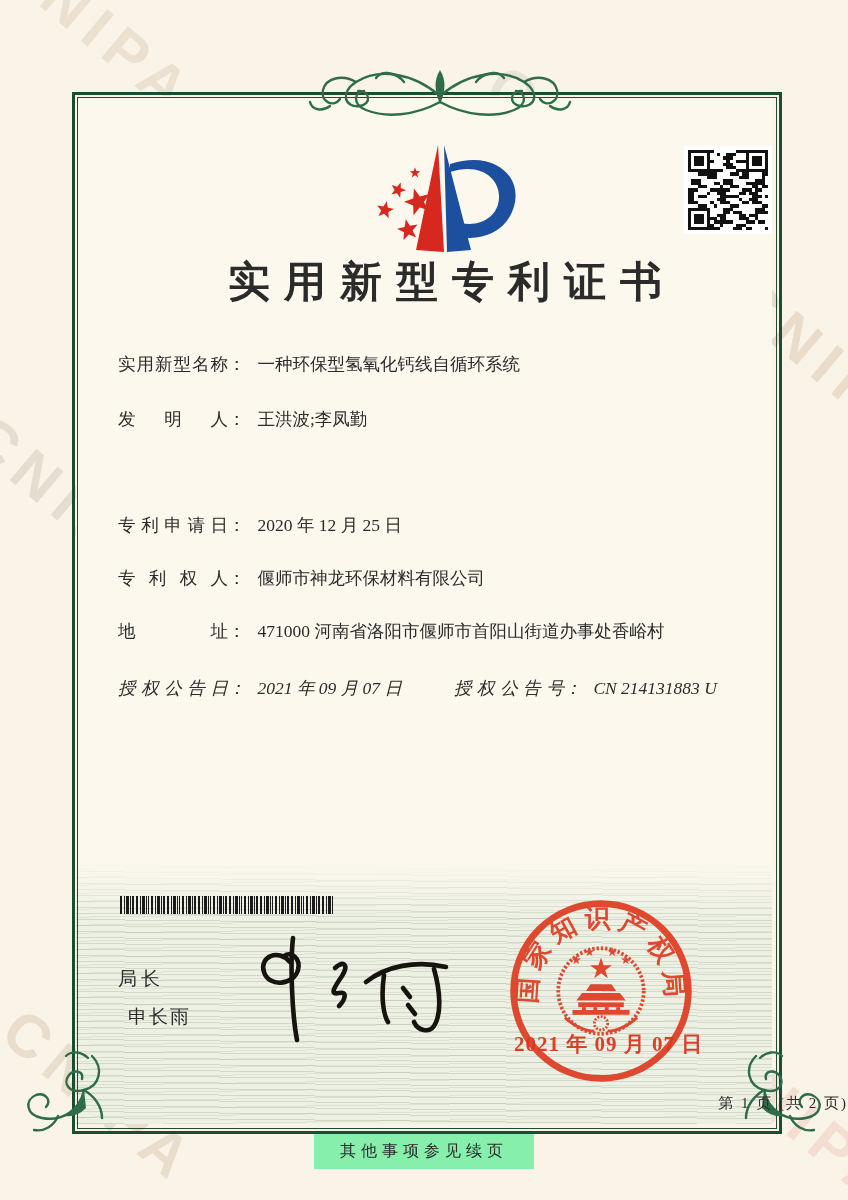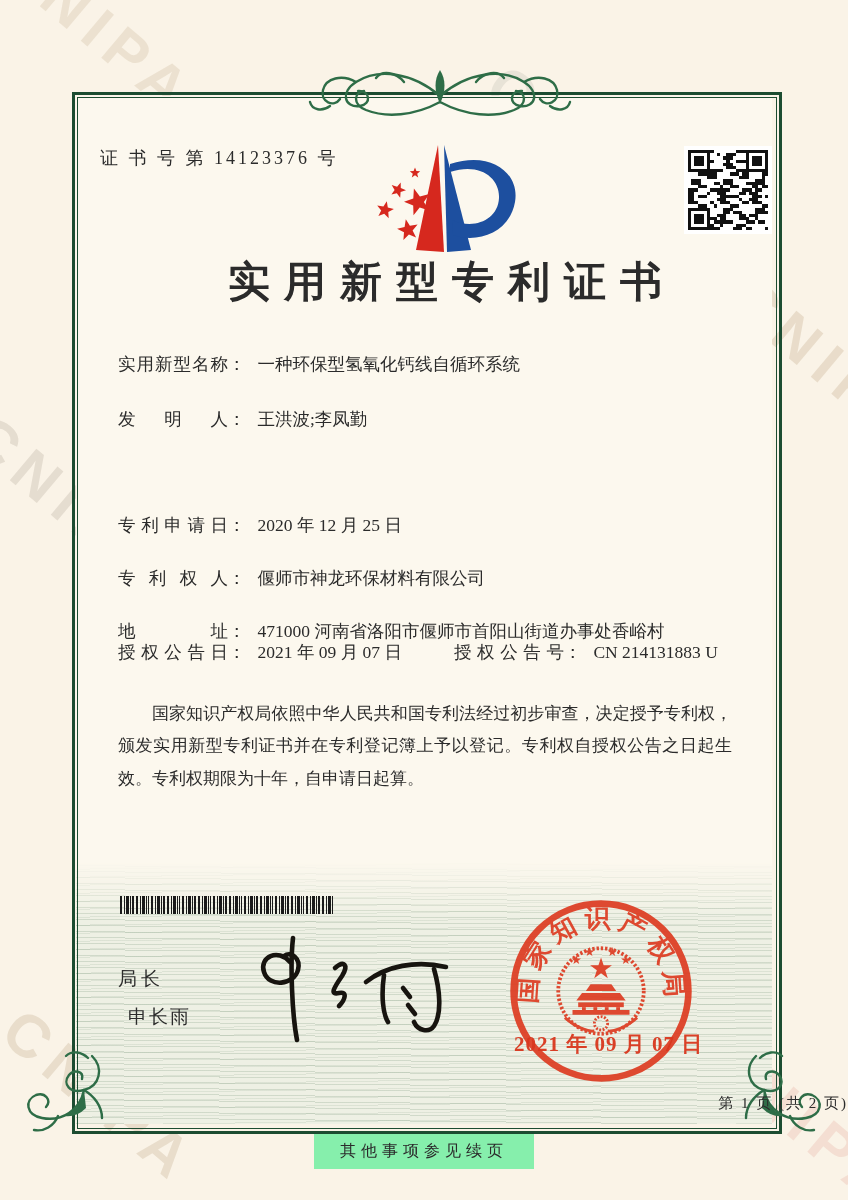--- a/index.html
+++ b/index.html
@@ -91,21 +91,20 @@
       <path d="M66,42 C62,62 44,74 24,70 C8,67 6,52 18,47 C27,44 34,52 28,59"></path>
       <path d="M66,42 C76,48 84,58 84,70"></path>
       <path d="M40,68 C36,78 26,84 16,82"></path>
       <path d="M70,10 C64,4 54,2 48,8"></path>
       <path d="M66,42 q-4,20 -20,26 q12,2 22,-8 Z" fill="#2e6d47" stroke="none"></path>
     </g>
   </svg>
 
   <div class="content">
 
-    <div class="certno">证 书 号 第 14123376 号</div>
 
     <svg class="logo" viewBox="0 0 176 118">
       <path d="M86,5 L92,112 L64,110 Z" fill="#d6281e"></path>
       <path d="M93,5 L120,110 L96,112 Z" fill="#1d4f9f" transform="translate(-1,0)"></path>
       <path d="M98,24 C140,10 168,34 163,62 C158,92 126,104 101,95 L100,80 C122,90 146,80 147,58 C148,38 128,22 98,32 Z" fill="#1d4f9f"></path>
       <g id="logo-stars" fill="#d6281e">
           <path d="M61.9,48.6L67.9,56.4L77.4,53.9L71.9,62.1L77.2,70.4L67.7,67.6L61.5,75.3L61.2,65.4L52.0,61.8L61.3,58.5Z"></path>
           <path d="M48.7,42.5L48.8,48.1L54.0,50.3L48.6,52.1L48.2,57.7L44.8,53.2L39.4,54.5L42.6,49.9L39.7,45.1L45.1,46.8Z"></path>
           <path d="M63.0,27.5L64.4,31.1L68.2,31.3L65.2,33.7L66.2,37.4L63.0,35.3L59.8,37.4L60.8,33.7L57.8,31.3L61.6,31.1Z"></path>
           <path d="M34.8,61.2L35.8,67.4L41.9,69.0L36.3,71.9L36.7,78.2L32.2,73.7L26.4,76.1L29.2,70.4L25.2,65.6L31.4,66.6Z"></path>
@@ -348,26 +347,25 @@
     </div>
     <div class="row" style="top:513px;">
       <span class="lbl">专利申请日</span><span>：</span><span class="val">2020 年 12 月 25 日</span>
     </div>
     <div class="row" style="top:566px;">
       <span class="lbl">专利权人</span><span>：</span><span class="val">偃师市神龙环保材料有限公司</span>
     </div>
     <div class="row" style="top:619px;">
       <span class="lbl">地址</span><span>：</span><span class="val">471000 河南省洛阳市偃师市首阳山街道办事处香峪村</span>
     </div>
-    <div class="row" style="top:640px;">
+    <div class="row" style="top:676px;font-style:italic;">
       <span class="lbl">授权公告日</span><span>：</span><span class="val">2021 年 09 月 07 日</span><span class="grant2"><span class="lbl">授权公告号</span><span>：</span><span class="val">CN 214131883 U</span></span>
     </div>
 
     <div class="body-text">
-      <p>国家知识产权局依照中华人民共和国专利法经过初步审查，决定授予专利权，颁发实用新型专利证书并在专利登记簿上予以登记。专利权自授权公告之日起生效。专利权期限为十年，自申请日起算。</p>
     </div>
 
     <svg class="barcode" id="barcode-svg" viewBox="0 0 218 18" preserveAspectRatio="none">
         <g fill="#1a1a1a">
           <rect x="0" y="0" width="2" height="18"></rect>
           <rect x="4" y="0" width="1" height="18"></rect>
           <rect x="6" y="0" width="3" height="18"></rect>
           <rect x="10" y="0" width="1" height="18"></rect>
           <rect x="12" y="0" width="2" height="18"></rect>
           <rect x="16" y="0" width="2" height="18"></rect>

